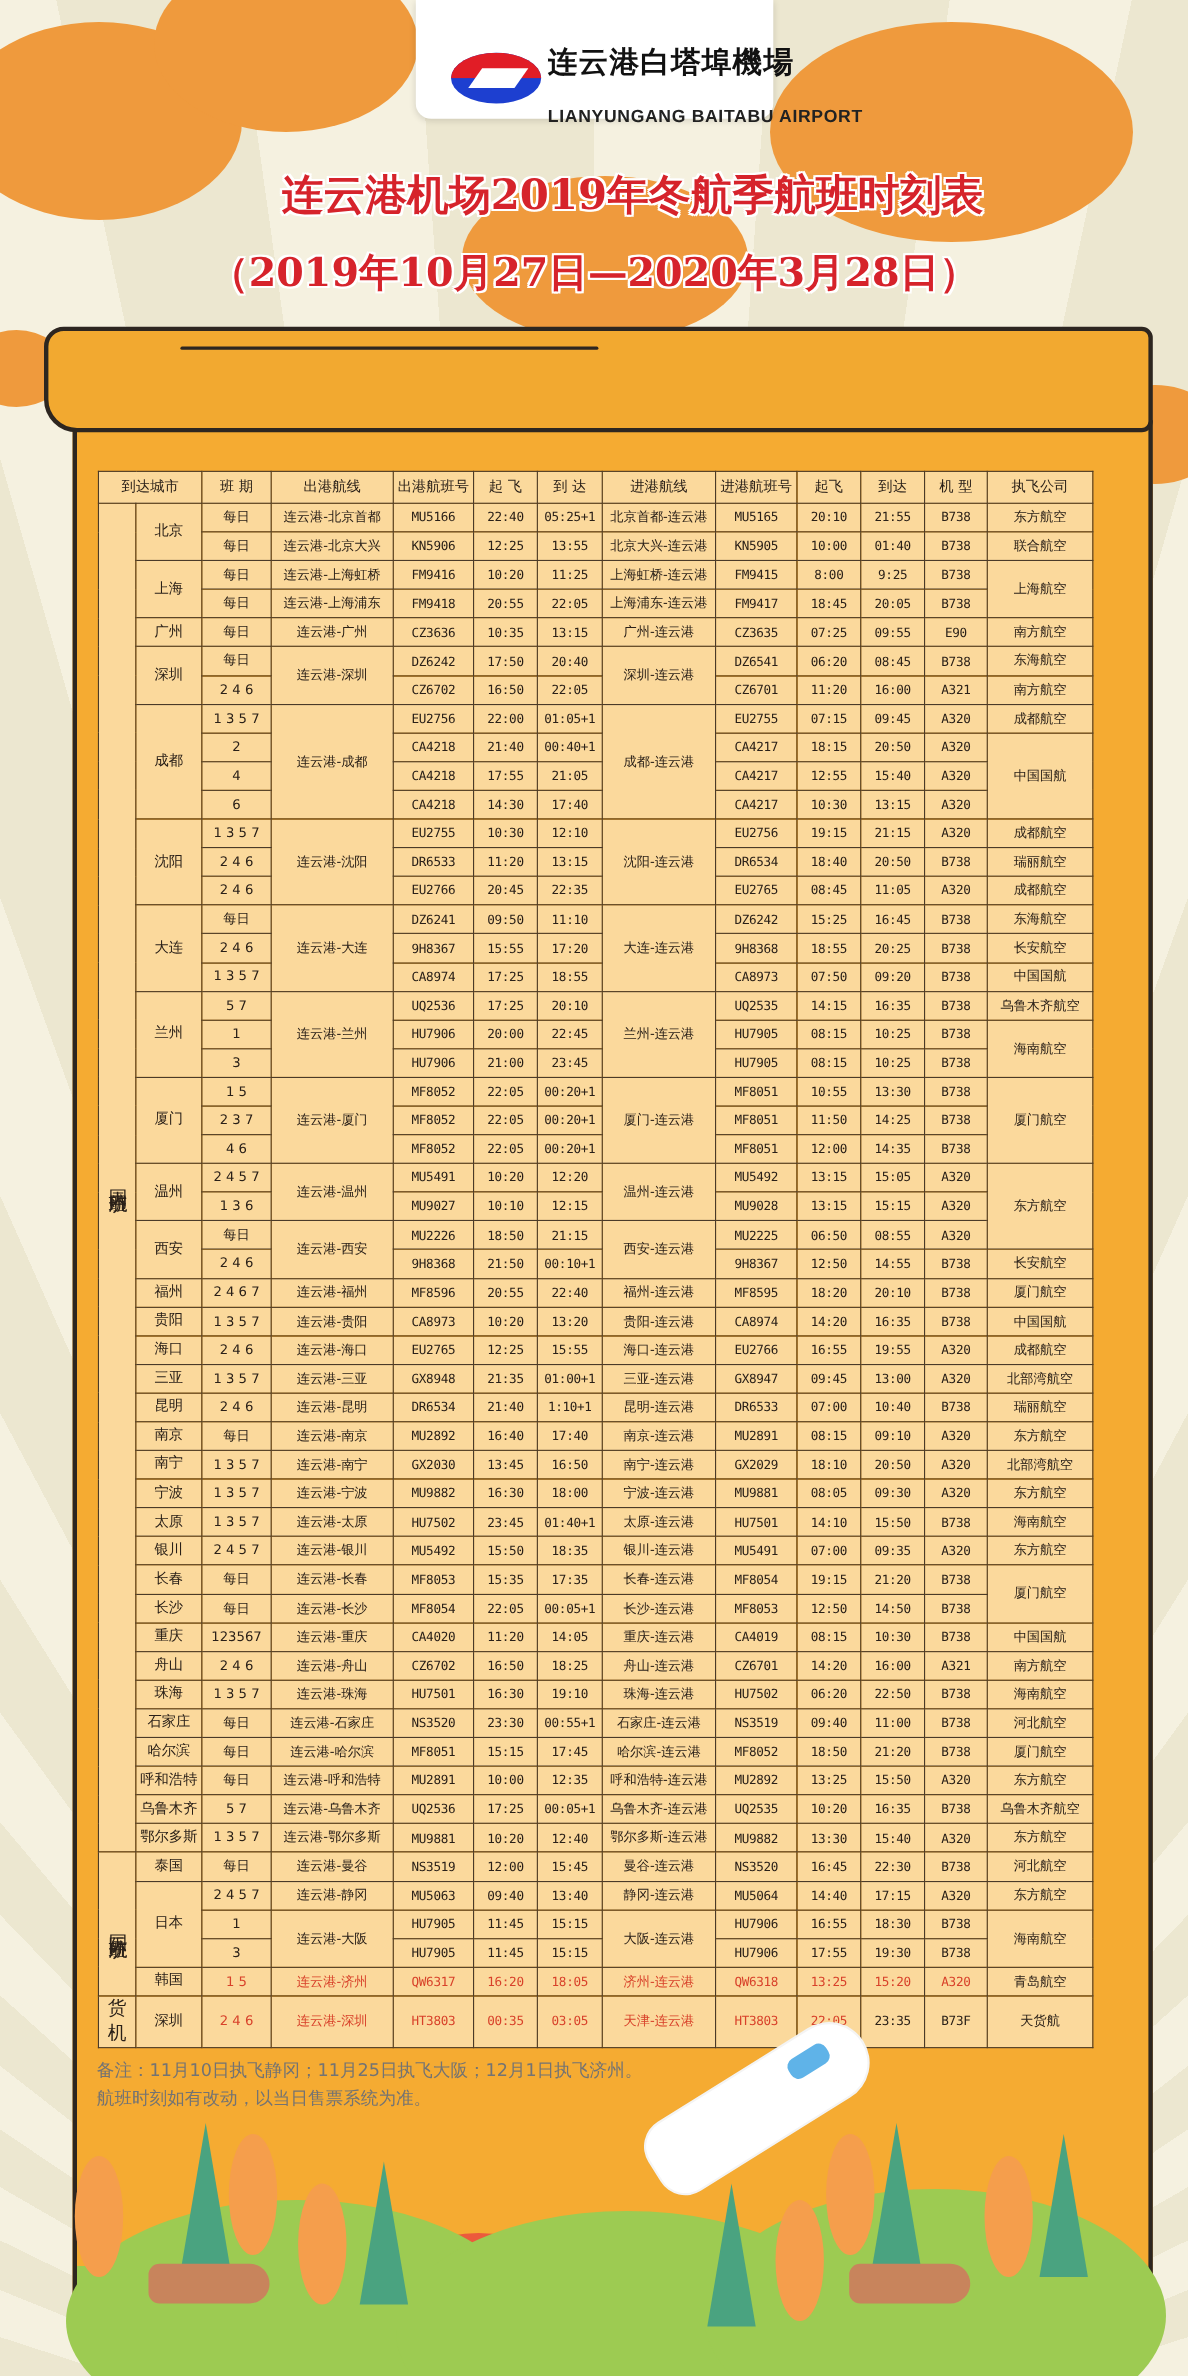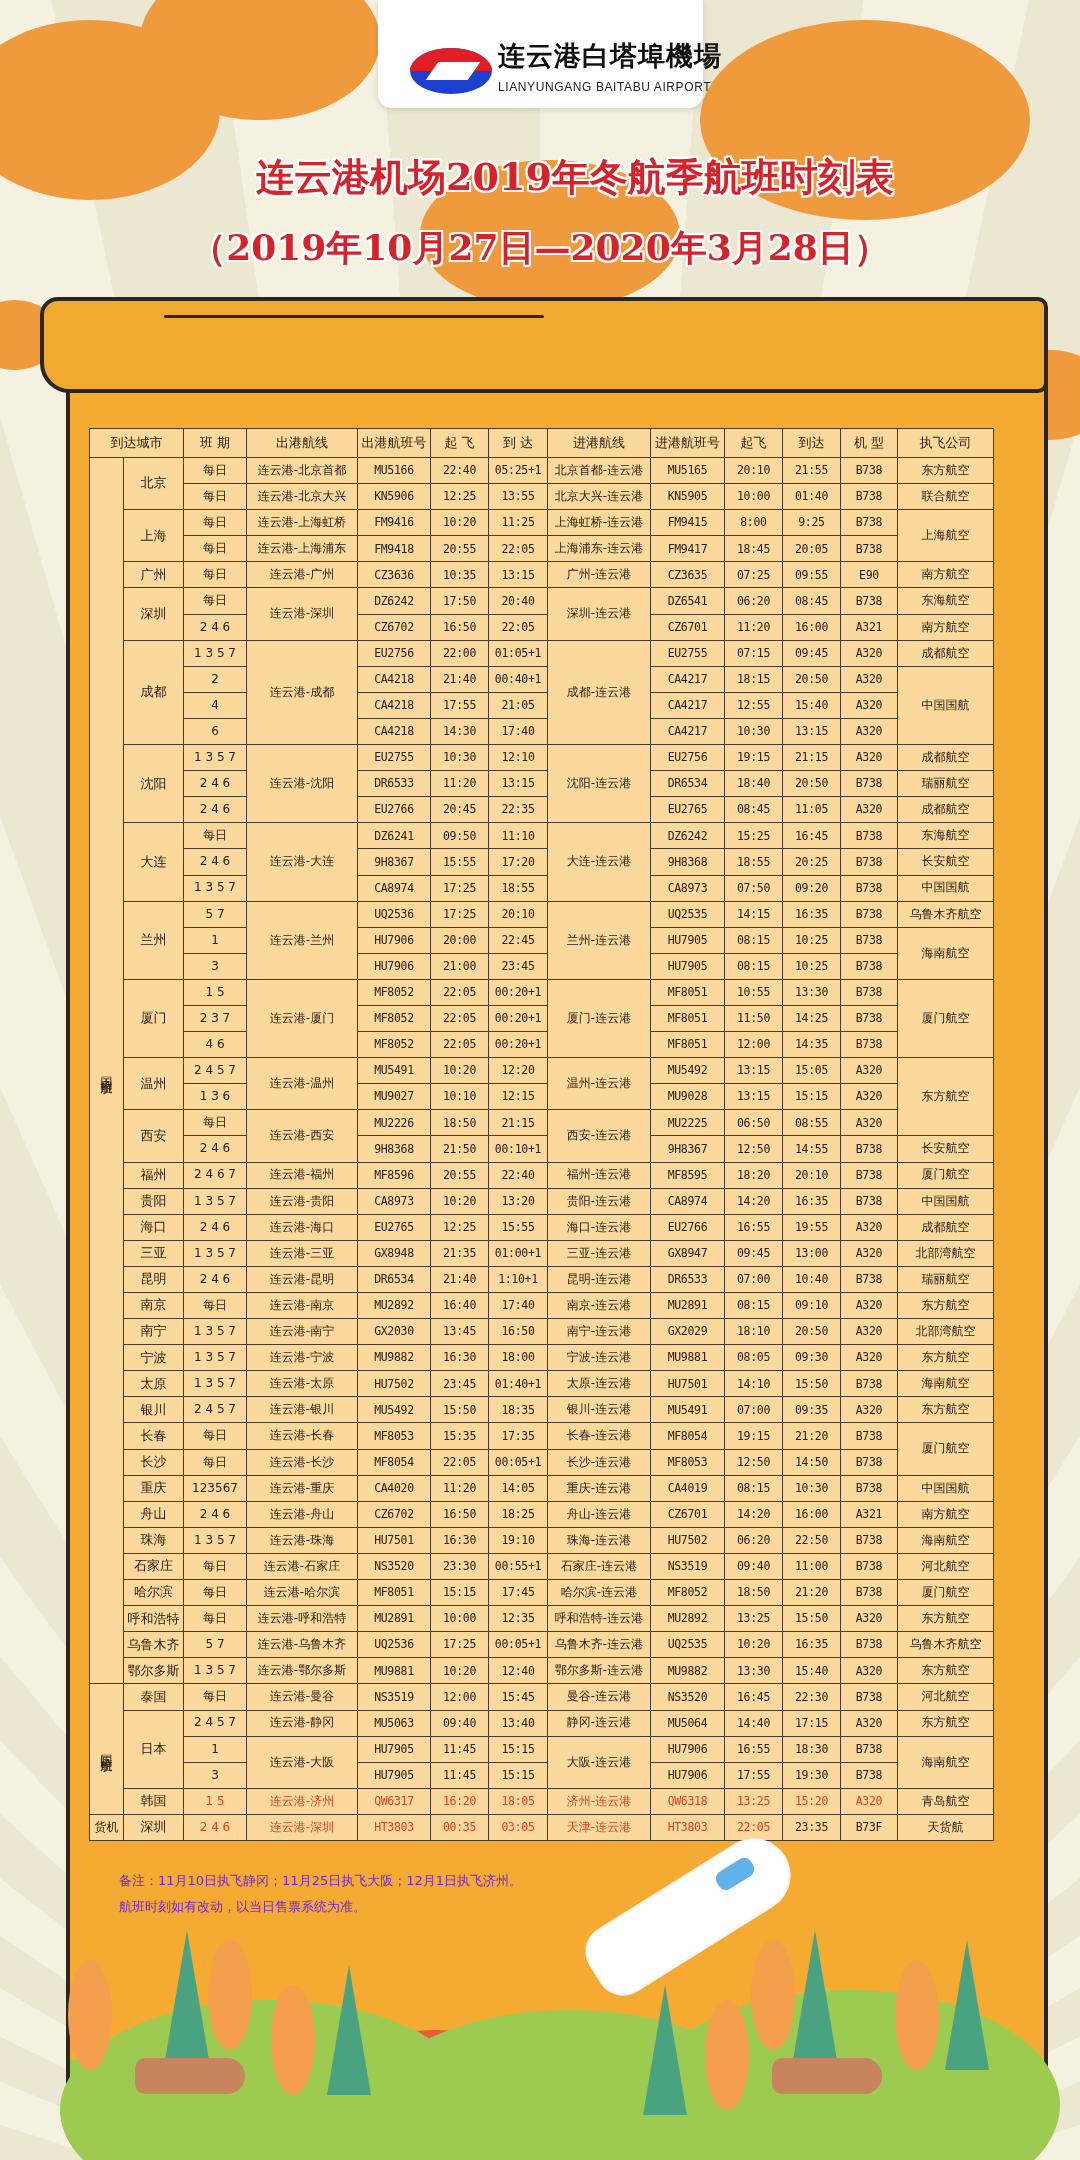--- a/index.html
+++ b/index.html
@@ -5,37 +5,37 @@
   html,body{margin:0;padding:0;}
   body{width:1080px;height:2160px;position:relative;overflow:hidden;background:#f3efdc;font-family:"DejaVu Sans","Liberation Sans",sans-serif;}
   .bg-ray{position:absolute;left:0;top:0;width:1080px;height:2160px;
     background:repeating-conic-gradient(from 0deg at 540px 2300px,#f5f1e0 0deg 4deg,#ece7d0 4deg 8deg);}
   .map-blob{position:absolute;background:#ef9a3d;border-radius:50%;}
   .logo-card{position:absolute;left:378px;top:0;width:325px;height:108px;background:#fff;border-radius:0 0 14px 14px;box-shadow:0 2px 6px rgba(0,0,0,.12);}
   .logo-mark{position:absolute;left:32px;top:48px;width:82px;height:46px;border-radius:50%;overflow:hidden;background:#1d3fd0;}
   .logo-mark .red{position:absolute;left:0;top:0;width:100%;height:50%;background:#e11d26;}
   .logo-mark .white{position:absolute;left:22px;top:14px;width:42px;height:18px;background:#fff;transform:skewX(-35deg);}
   .logo-cn{position:absolute;left:120px;top:38px;font-family:"DejaVu Serif",serif;font-size:27px;font-weight:bold;color:#111;letter-spacing:1px;white-space:nowrap;}
-  .logo-en{position:absolute;left:120px;top:80px;font-family:"Liberation Sans",sans-serif;font-size:12px;font-weight:normal;color:#222;letter-spacing:.6px;white-space:nowrap;}
+  .logo-en{position:absolute;left:120px;top:98px;font-family:"Liberation Sans",sans-serif;font-size:16px;font-weight:bold;color:#222;letter-spacing:.6px;white-space:nowrap;}
   .title{position:absolute;left:0;width:1080px;text-align:center;color:#d6232b;font-family:"DejaVu Serif",serif;font-weight:bold;
     text-shadow:2px 0 #fff,-2px 0 #fff,0 2px #fff,0 -2px #fff,2px 2px #fff,-2px -2px #fff,2px -2px #fff,-2px 2px #fff;white-space:nowrap;}
   .title.main{top:152px;font-size:38px;padding-left:35px;}
   .title.sub{top:224px;font-size:36px;}
   .scroll-rod{position:absolute;left:40px;top:297px;width:1000px;height:88px;background:#f2a930;border:4px solid #2d2620;border-radius:18px 10px 10px 30px;}
   .scroll-rod .line{position:absolute;left:120px;top:14px;width:380px;height:3px;background:#2d2620;border-radius:2px;}
   .scroll-paper{position:absolute;left:66px;top:382px;width:974px;height:1738px;background:#f5ab32;border:4px solid #2d2620;border-top:none;}
   table.sched{position:absolute;left:89px;top:428px;border-collapse:collapse;table-layout:fixed;font-family:"DejaVu Sans",sans-serif;}
   table.sched td, table.sched th{border:1.5px solid #4a3a28;background:#fbd99c;color:#2a2018;text-align:center;vertical-align:middle;padding:0;font-size:12px;font-weight:normal;white-space:nowrap;overflow:hidden;line-height:1.1;}
   table.sched th{font-size:13px;height:28px;}
   table.sched td{height:25.1px;}
-  table.sched td.cat{font-size:12px;line-height:1.35;white-space:normal;}
+  table.sched td.cat{font-size:17px;line-height:1.35;white-space:normal;}
   table.sched td.city{font-size:13px;}
   table.sched td.mono{font-family:"DejaVu Sans Mono",monospace;font-size:11.5px;letter-spacing:-.3px;}
   table.sched td.red{color:#d8412a;}
-  .notes{position:absolute;left:88px;font-size:13px;color:#6d28d9;white-space:nowrap;margin-left:31px;}
+  .notes{position:absolute;left:88px;font-size:16px;color:#737373;white-space:nowrap;}
   .hill{position:absolute;background:#9dcb52;border-radius:50%;}
   .rainbow{position:absolute;left:305px;top:2030px;width:260px;height:260px;border-radius:50%;
     background:radial-gradient(circle,#f9c441 0 32%,#f59a3f 32% 48%,#f47d3a 48% 62%,#ec5a3c 62% 76%,transparent 76%);}
   .tree{position:absolute;width:0;height:0;border-left:22px solid transparent;border-right:22px solid transparent;border-bottom:130px solid #4aa380;}
   .otree{position:absolute;width:44px;height:110px;background:#f59e4c;border-radius:50%;}
   .log{position:absolute;width:110px;height:36px;background:#c8845c;border-radius:10px 18px 18px 10px;}
   .plane{position:absolute;left:580px;top:1880px;width:220px;height:70px;background:#fff;border-radius:35px 50px 50px 35px;transform:rotate(-32deg);box-shadow:0 0 0 2px #f4f4f4;}
   .plane .win{position:absolute;left:150px;top:14px;width:40px;height:20px;background:#5fb3e8;border-radius:8px;}
 </style>
 </head>

